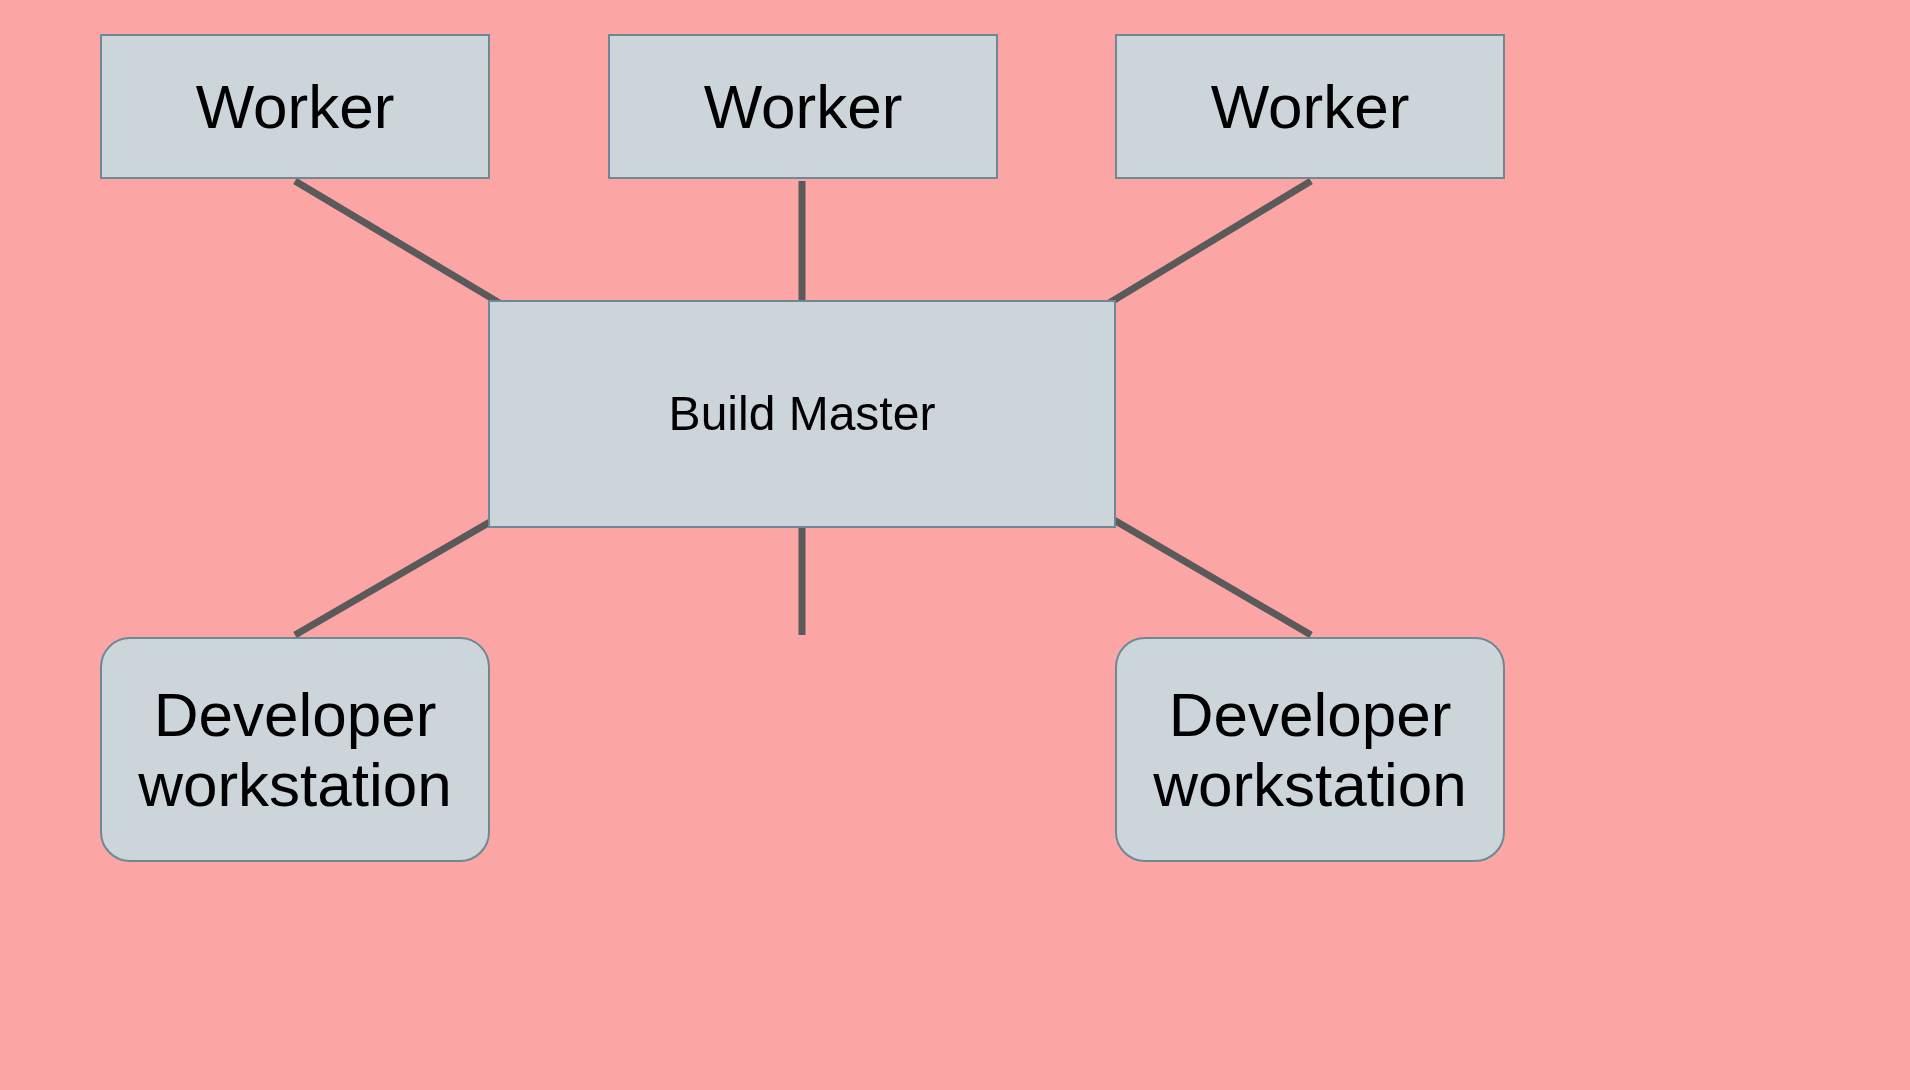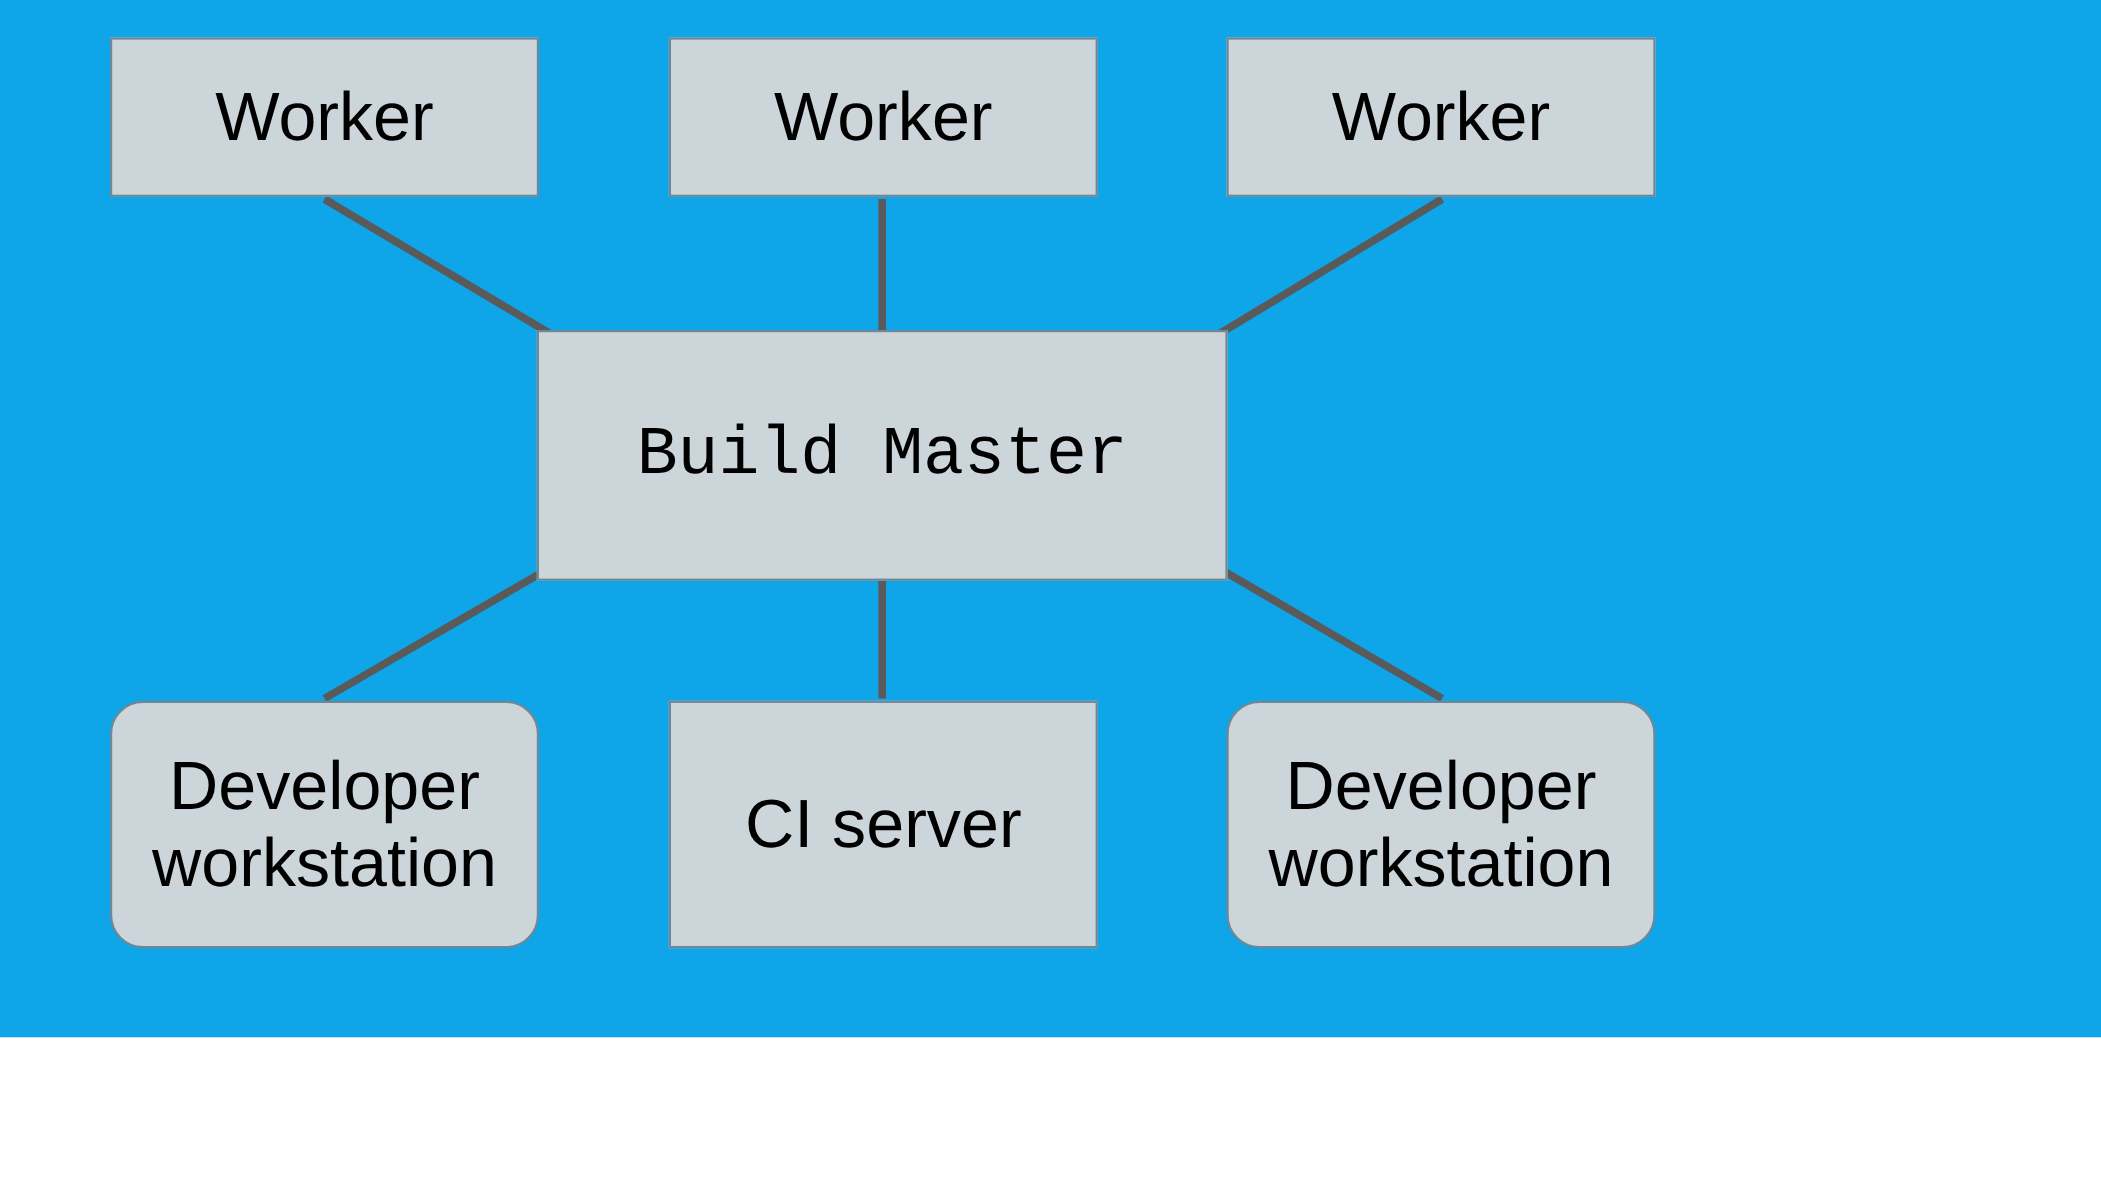--- a/index.html
+++ b/index.html
@@ -12,22 +12,22 @@
     height: 1090px;
     position: relative;
     overflow: hidden;
     font-family: "Liberation Sans", sans-serif;
   }
   #diagram-stage {
     position: absolute;
     left: 0;
     top: 0;
     width: 1910px;
-    height: 943px;
-    background: #0ea5e9;
+    height: 1090px;
+    background: #fca5a5;
   }
   #edge-layer {
     position: absolute;
     left: 0;
     top: 0;
     width: 1910px;
     height: 1090px;
     pointer-events: none;
   }
   .node {
@@ -41,21 +41,21 @@
     text-align: center;
     color: #000000;
     line-height: 1.12;
     white-space: pre-line;
   }
   .node-label {
     display: block;
     padding: 0 6px;
   }
   .node.worker       { font-size: 62px; }
-  .node.master       { font-size: 62px; font-family: Liberation Mono, monospace; }
+  .node.master       { font-size: 48px; }
   .node.workstation  { font-size: 62px; border-radius: 30px; }
   .node.ci           { font-size: 62px; }
 
   
   #node-worker-left   { left: 100px;  top: 34px;  width: 390px; height: 145px; }
   #node-worker-mid    { left: 608px;  top: 34px;  width: 390px; height: 145px; }
   #node-worker-right  { left: 1115px; top: 34px;  width: 390px; height: 145px; }
   #node-build-master  { left: 488px;  top: 300px; width: 628px; height: 228px; }
   #node-dev-left      { left: 100px;  top: 637px; width: 390px; height: 225px; }
   #node-ci-server     { left: 608px;  top: 637px; width: 390px; height: 225px; }
@@ -112,22 +112,19 @@
 
   <div class="node master" id="node-build-master">
     <span class="node-label">Build Master</span>
   </div>
 
   <div class="node workstation" id="node-dev-left">
     <span class="node-label">Developer
 workstation</span>
   </div>
 
-  <div class="node ci" id="node-ci-server">
-    <span class="node-label">CI server</span>
-  </div>
 
   <div class="node workstation" id="node-dev-right">
     <span class="node-label">Developer
 workstation</span>
   </div>
 
 </div>
 
 </body></html>

